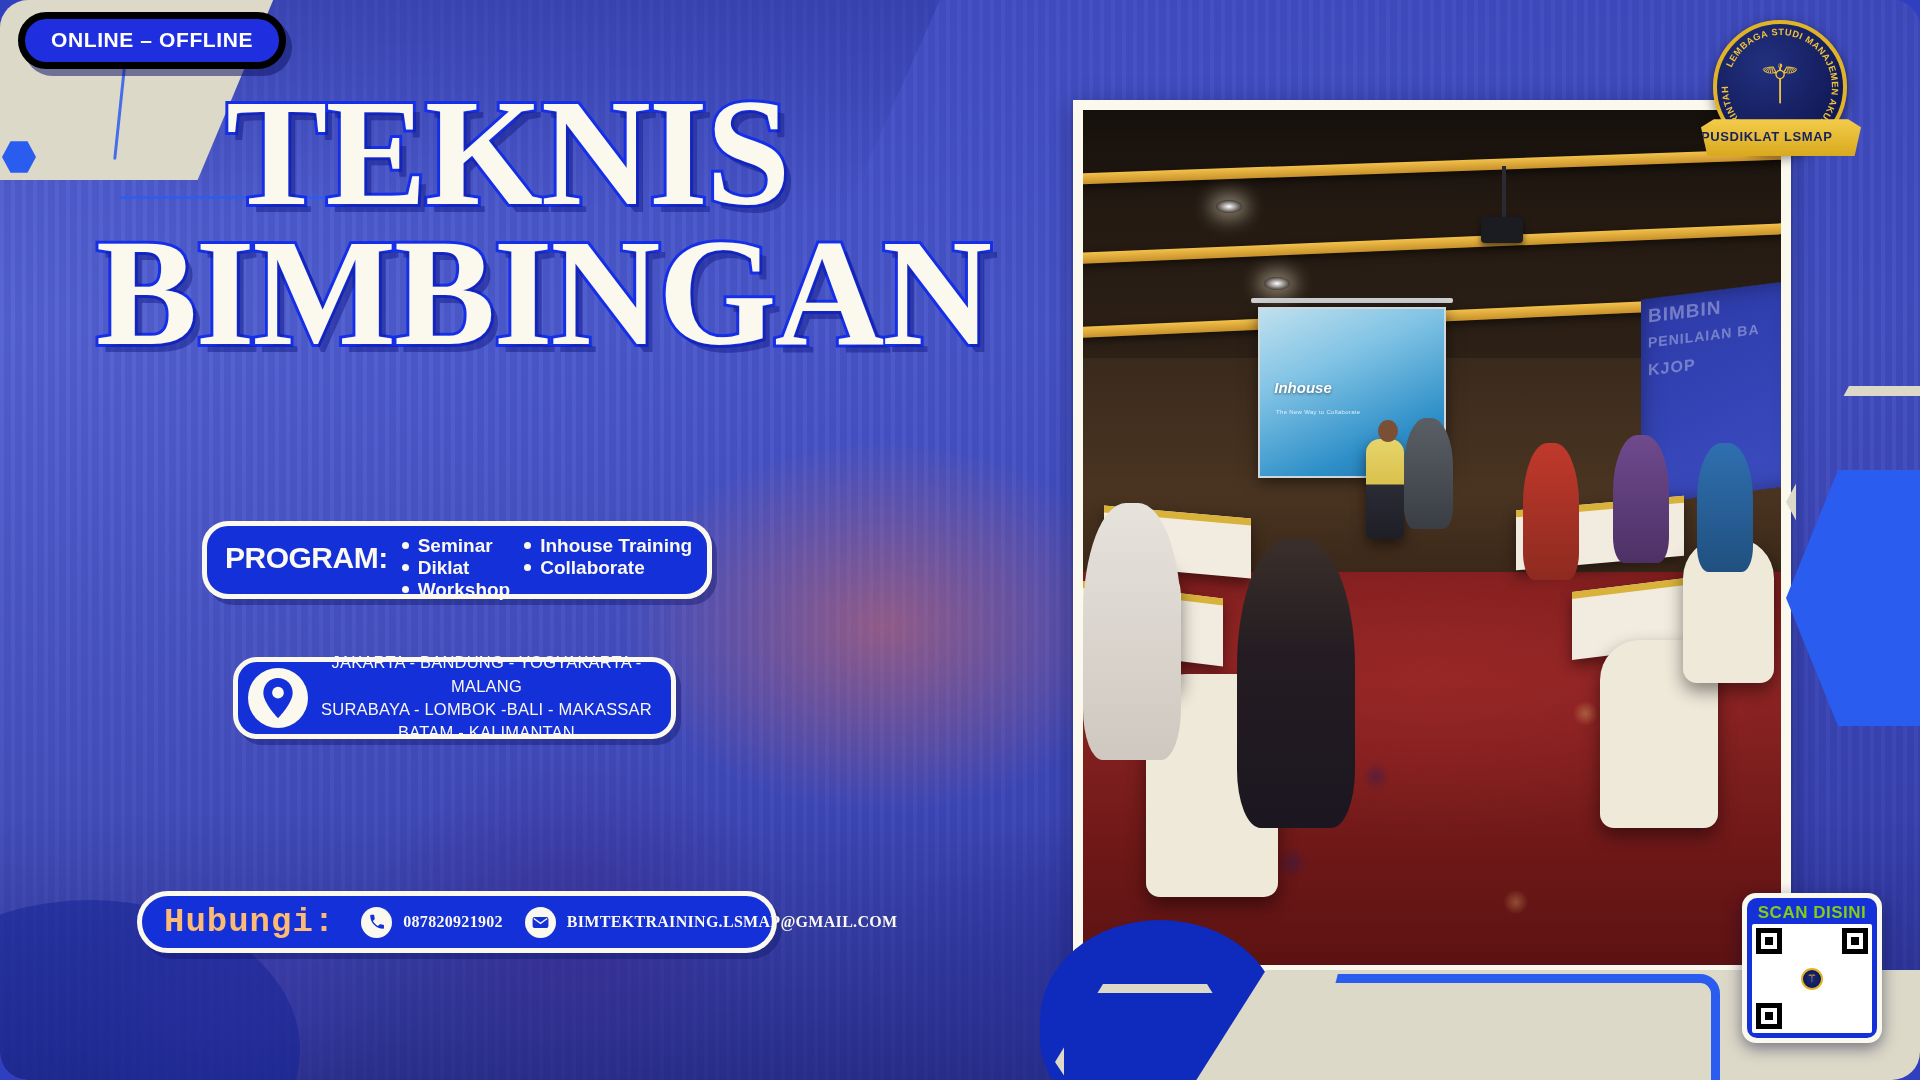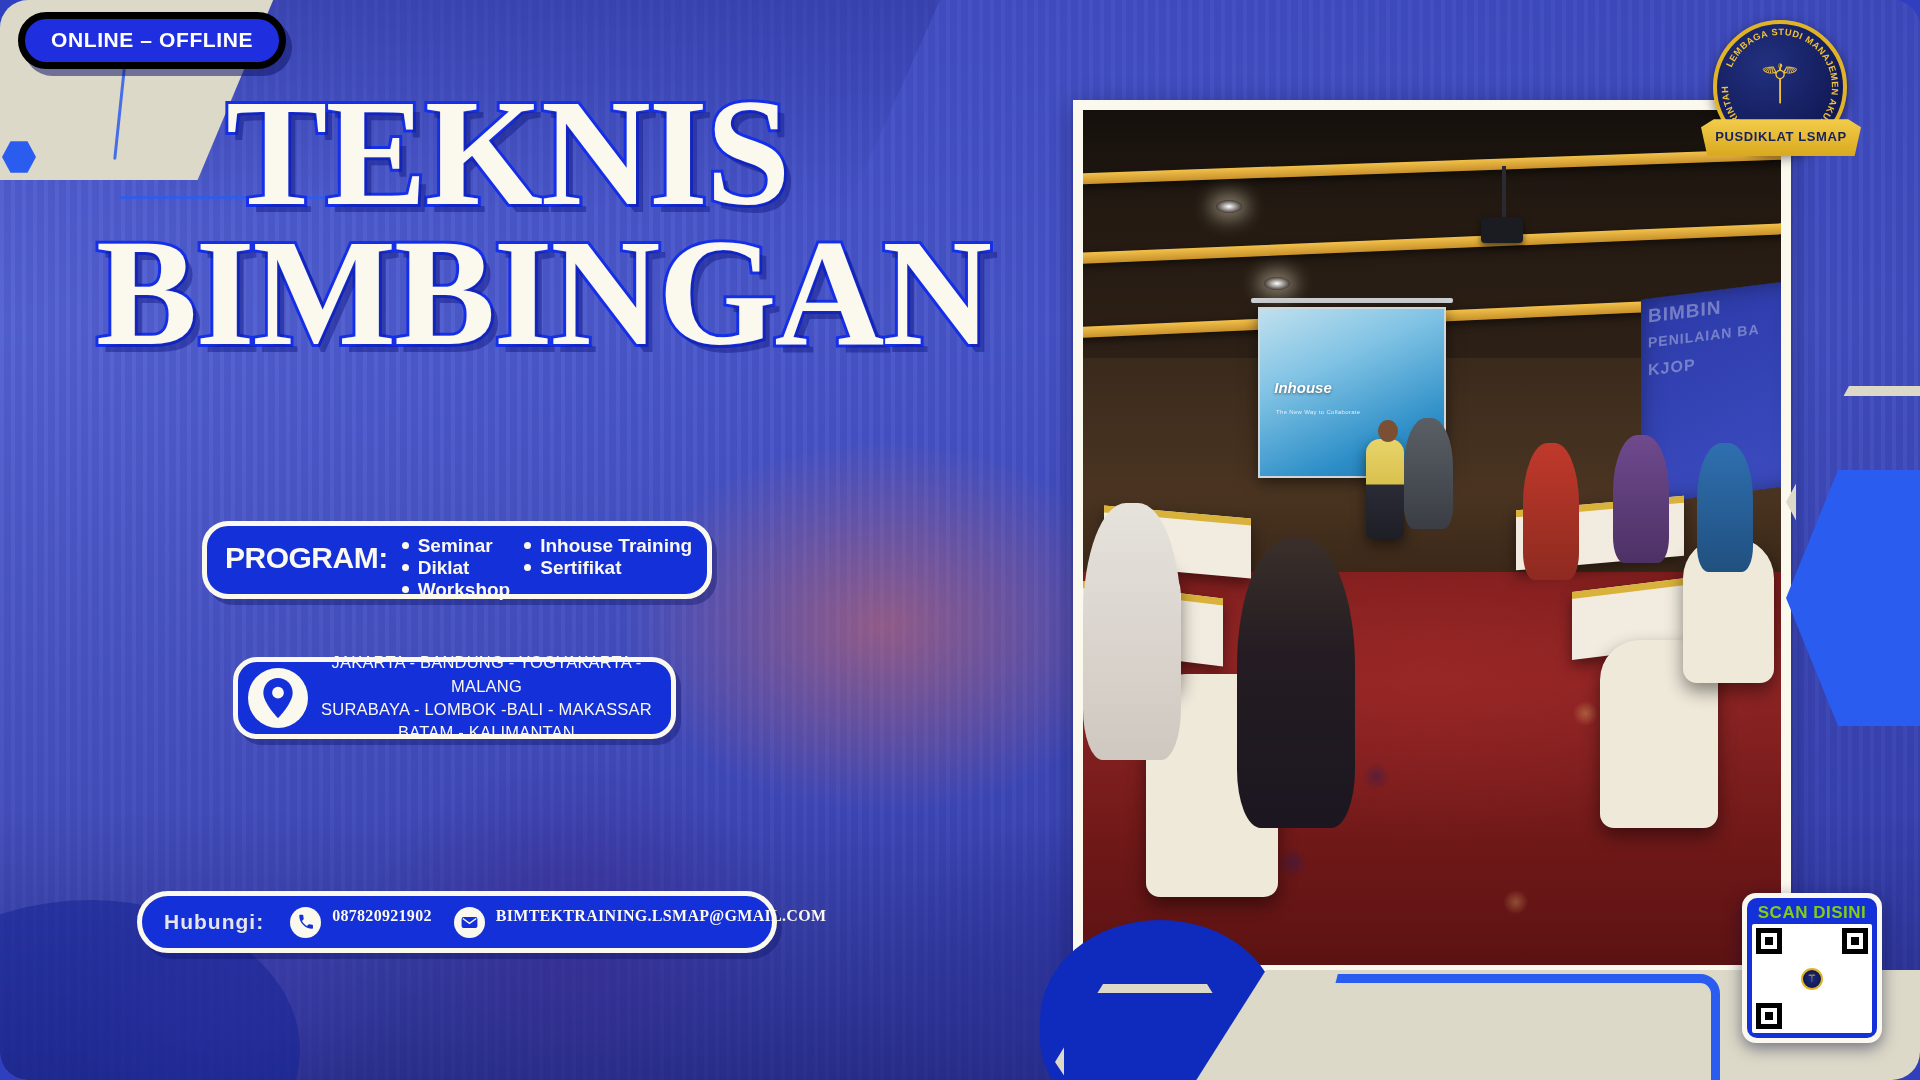--- a/index.html
+++ b/index.html
@@ -172,28 +172,28 @@
     position:absolute; left:137px; top:891px;
     width:640px; height:62px;
     background:#1430d8;
     border:5px solid #fbf8ee;
     border-radius:32px;
     display:flex; align-items:center;
     padding:0 18px 0 22px;
     box-shadow:5px 6px 0 rgba(15,22,105,.40);
   }
   .hubungi {
-    font-family:Liberation Sans, sans-serif;
-    color:#e5e5e5;
-    font-size:21px; font-weight:bold;
+    font-family:Liberation Mono, monospace;
+    color:#fdba74;
+    font-size:34px; font-weight:bold;
     letter-spacing:1px;
     margin-right:26px;
     white-space:nowrap;
   }
-  .contact-item { display:flex; margin-right:22px; }
+  .contact-item { display:flex; align-items:center; margin-right:22px; }
   .contact-item:last-child { margin-right:0; }
   .ic-circle {
     width:31px; height:31px; border-radius:50%;
     background:#fbf8ee;
     display:flex; align-items:center; justify-content:center;
     flex:0 0 auto; margin-right:11px;
   }
   .contact-text {
     font-family:"Liberation Serif", serif;
     color:#fbf8ee;
@@ -333,21 +333,21 @@
     box-shadow:0 4px 12px rgba(0,0,0,.5);
   }
   .logo-ring-text {
     position:absolute; inset:0;
   }
   .ribbon {
     position:absolute; left:-4px; top:98px;
     width:160px; height:40px;
     background:linear-gradient(180deg,#f5cf4e,#d9a91f);
     clip-path:polygon(0 28%, 8% 8%, 92% 8%, 100% 28%, 96% 100%, 4% 100%);
-    display:flex; align-items:center; justify-content:center;
+    display:flex; align-items:center; justify-content:flex-start;
     box-shadow:0 3px 8px rgba(0,0,0,.45);
   }
   .ribbon span {
     color:#16215e; font-size:13px; font-weight:bold; letter-spacing:.6px;
     white-space:nowrap;
   }
   .garuda {
     position:absolute; left:50%; top:48%;
     transform:translate(-50%,-50%);
     font-size:54px; color:#f0c23a; line-height:1;
@@ -490,21 +490,21 @@
           <span>Workshop</span>
         </div>
       </div>
       <div class="program-col">
         <div class="program-item">
           <span class="bullet"></span>
           <span>Inhouse Training</span>
         </div>
         <div class="program-item">
           <span class="bullet"></span>
-          <span>Sertifikat</span>
+          <span>Collaborate</span>
         </div>
       </div>
     </div>
   </div>
 
   <div class="location-box">
     <div class="pin-badge">
       <svg width="34" height="40" viewBox="0 0 24 30" aria-hidden="true">
         <path d="M12 0C5.9 0 1 4.9 1 11c0 8 11 19 11 19s11-11 11-19C23 4.9 18.1 0 12 0z" fill="#1430d8"></path>
         <circle cx="12" cy="11" r="4.4" fill="#fbf8ee"></circle>

